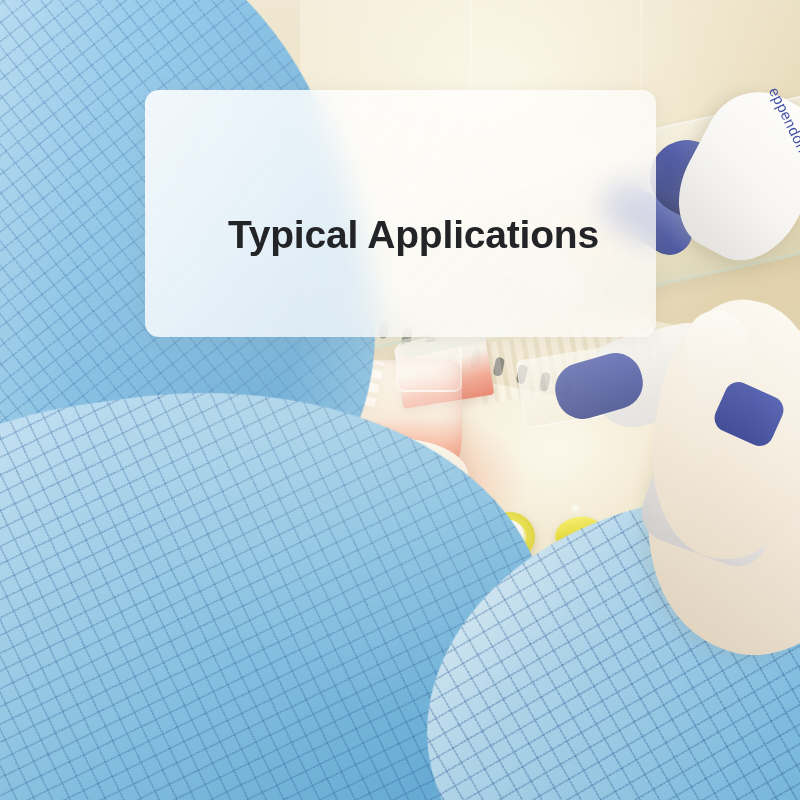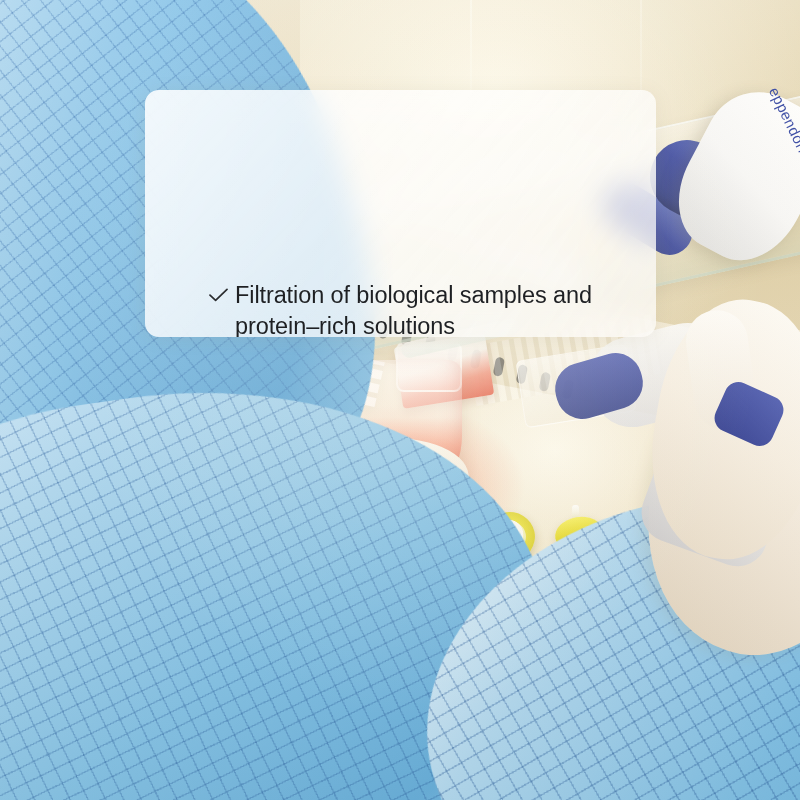--- a/index.html
+++ b/index.html
@@ -528,28 +528,17 @@
     <div class="pip-shoulder"></div>
     <div class="pip-body"></div>
     <div class="pip-logo">eppendorf</div>
 
     <div class="photo-grade"></div>
   </div>
 
   <div class="panel">
     <div class="panel-veil"></div>
 
-
-    <div class="bullets">
-
-      <div class="bullet">
-        <span class="check">
-          <svg width="19" height="14" viewBox="0 0 19 14" fill="none">
-            <path d="M1 7.2 L6.6 12.4 L18 1.4" stroke="#2b2d30" stroke-width="1.7" stroke-linecap="round" stroke-linejoin="round"></path>
-          </svg>
-        </span>
-        <span class="bullet-text">Filtration of biological samples and protein–rich solutions</span>
-      </div>
-
-    </div>
+    <div class="panel-title">Typical Applications</div>
+
   </div>
 
 </div>
 
 </body></html>

